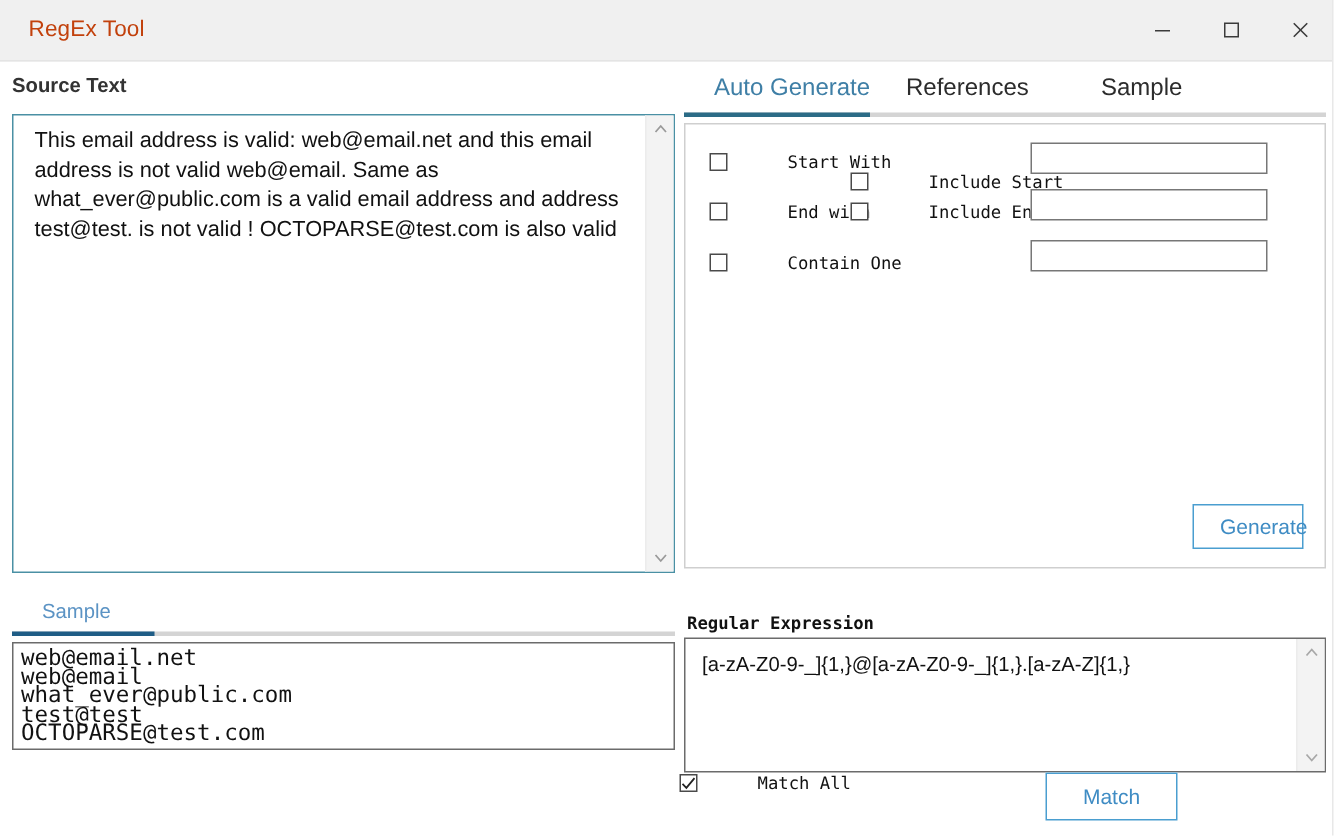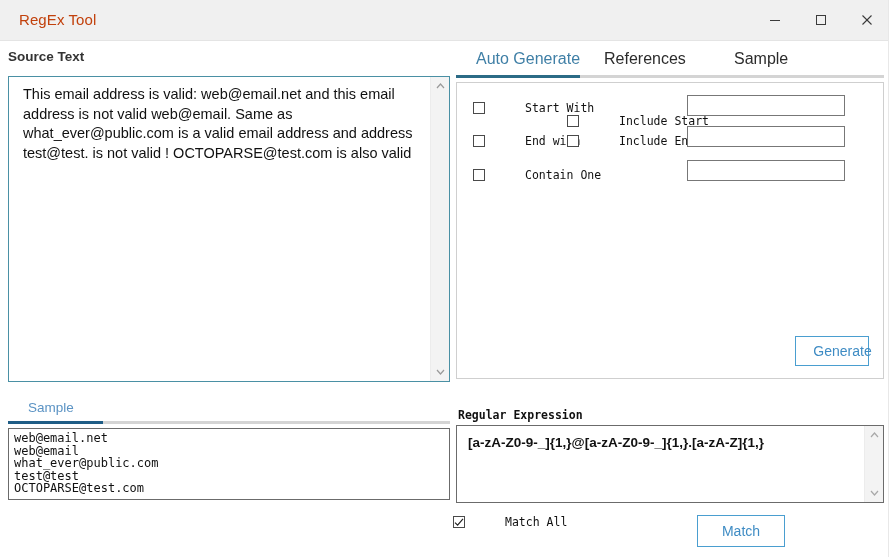--- a/index.html
+++ b/index.html
@@ -231,36 +231,35 @@
     width: 442px; height: 72px;
     border: 1px solid #6b6b6b;
     background: #ffffff;
     box-sizing: border-box;
     overflow: hidden;
   }
   .matches-list {
     position: absolute;
     left: 5px; top: 3px;
     font-family: "DejaVu Sans Mono", monospace;
-    font-size: 12px;
+    font-size: 15px;
     line-height: 12.6px;
     color: #111111;
     white-space: pre;
   }
 
   
   #lbl-regex { left: 458px; top: 408px; font-family: "DejaVu Sans Mono", monospace; font-size: 11.5px; color: #111111; }
   .regex-box {
     position: absolute;
     left: 456px; top: 425px;
-    width: 428px; height: 78px;
+    width: 428px; height: 90px;
     border: 1px solid #6b6b6b;
     background: #ffffff;
     box-sizing: border-box;
-    font-weight: bold;
   }
   .regex-text {
     position: absolute;
     left: 11px; top: 8px;
     width: 380px;
     font-size: 13.5px;
     line-height: 18px;
     color: #111111;
     white-space: pre-wrap;
     word-break: break-all;

